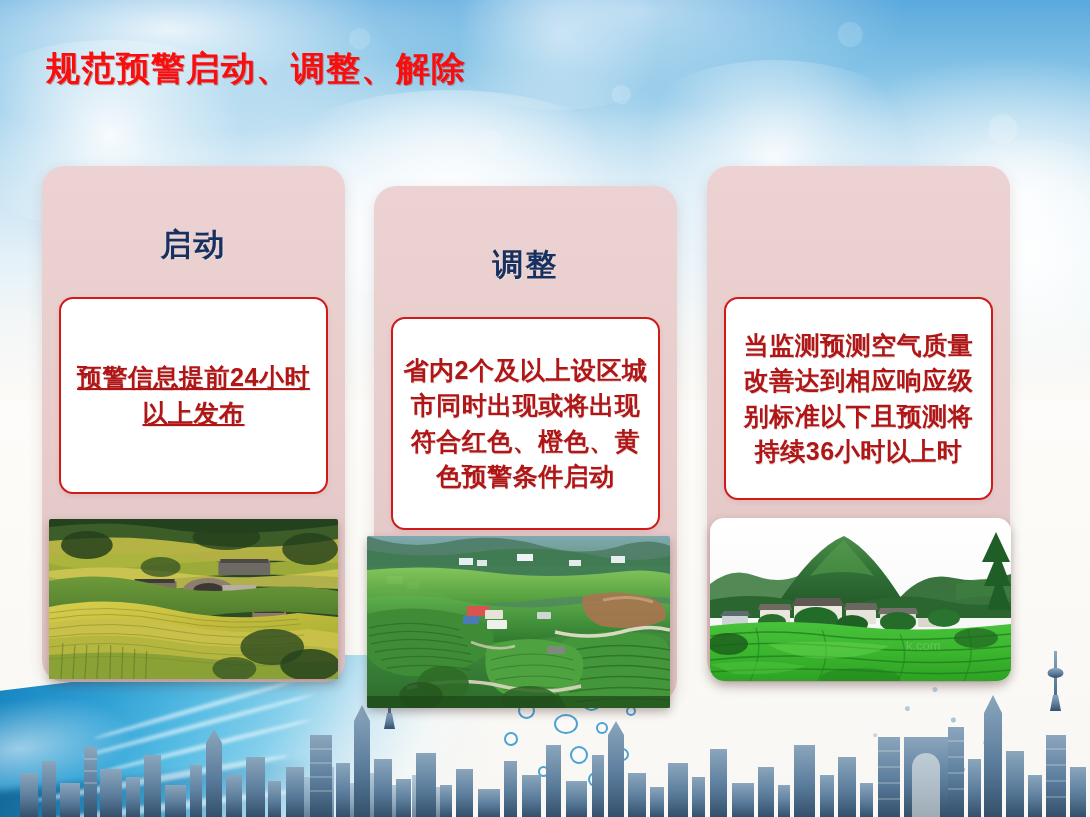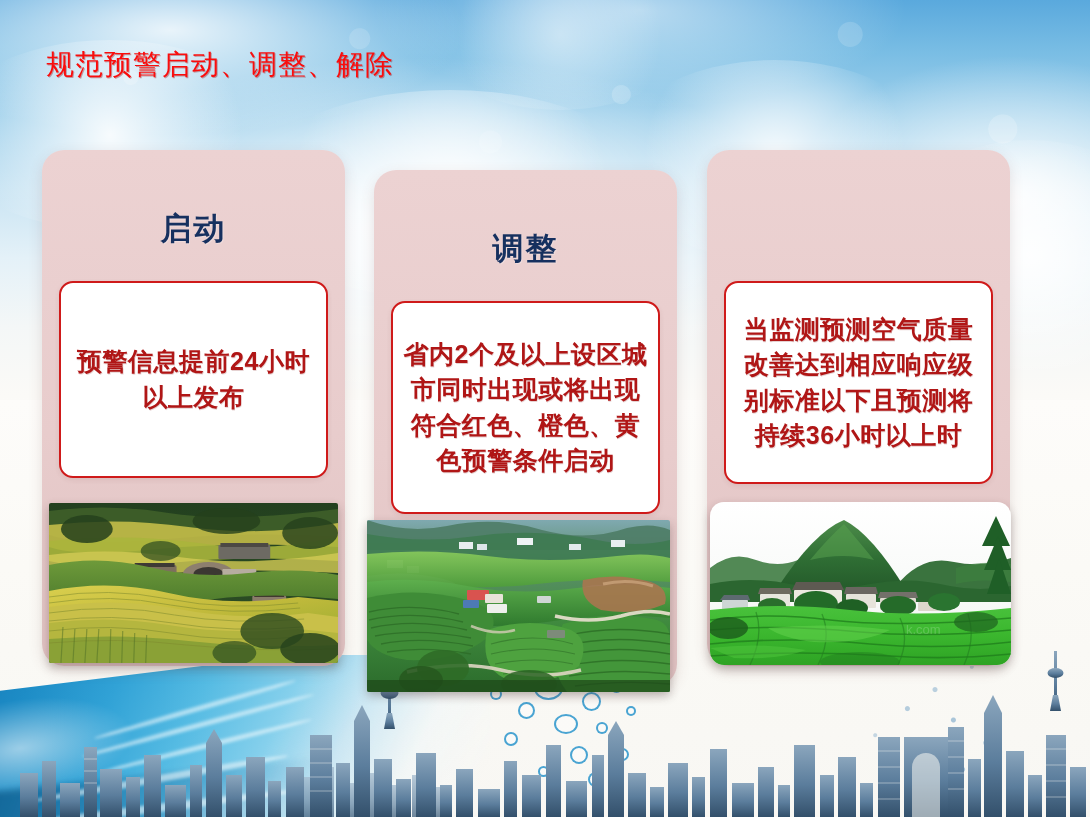--- a/index.html
+++ b/index.html
@@ -172,33 +172,33 @@
       radial-gradient(circle at 24% 58%, rgba(57,125,178,.5) 0 1.5px, transparent 2.5px),
       radial-gradient(circle at 62% 76%, rgba(57,125,178,.7) 0 2px, transparent 3px),
       radial-gradient(circle at 46% 14%, rgba(57,125,178,.4) 0 1.5px, transparent 2.5px);
     pointer-events: none;
   }
 
   
   .page-title {
     position: absolute;
     left: 46px; top: 46px;
-    font-size: 28px;
-    font-weight: normal;
+    font-size: 34px;
+    font-weight: bold;
     letter-spacing: 1px;
     color: #fa0d0d;
     text-shadow: 1px 1px 0 rgba(150,0,0,.35);
     white-space: nowrap;
     z-index: 6;
   }
 
   
   .cards {
     position: absolute;
-    left: 0; top: 0;
+    left: 0; top: 16px;
     width: 1090px; height: 701px;
     z-index: 4;
   }
 
   .card {
     position: absolute;
     top: 150px;
     width: 303px;
     height: 516px;
     background: linear-gradient(180deg, #ecd2d2 0%, #e8cccc 55%, #e0c2c2 100%);
@@ -240,21 +240,21 @@
   .card-box-text {
     font-size: 25px;
     font-weight: bold;
     line-height: 1.42;
     text-align: center;
     color: #b01616;
     letter-spacing: .5px;
     padding: 0 6px;
     text-shadow: .6px .6px 0 rgba(110,0,0,.18);
   }
-  .card.c1 .card-box-text { padding: 0 16px; }
+  .card.c1 .card-box-text { padding: 0 16px; text-decoration: underline; }
 
   
   .card-photo {
     position: absolute;
     border-radius: 2px;
     overflow: hidden;
     box-shadow: 0 4px 10px rgba(60,40,40,.30);
   }
   .card.c1 .card-photo { left: 7px;  top: 353px; width: 289px; height: 160px; }
   .card.c2 .card-photo { left: -7px; top: 350px; width: 303px; height: 172px; }

